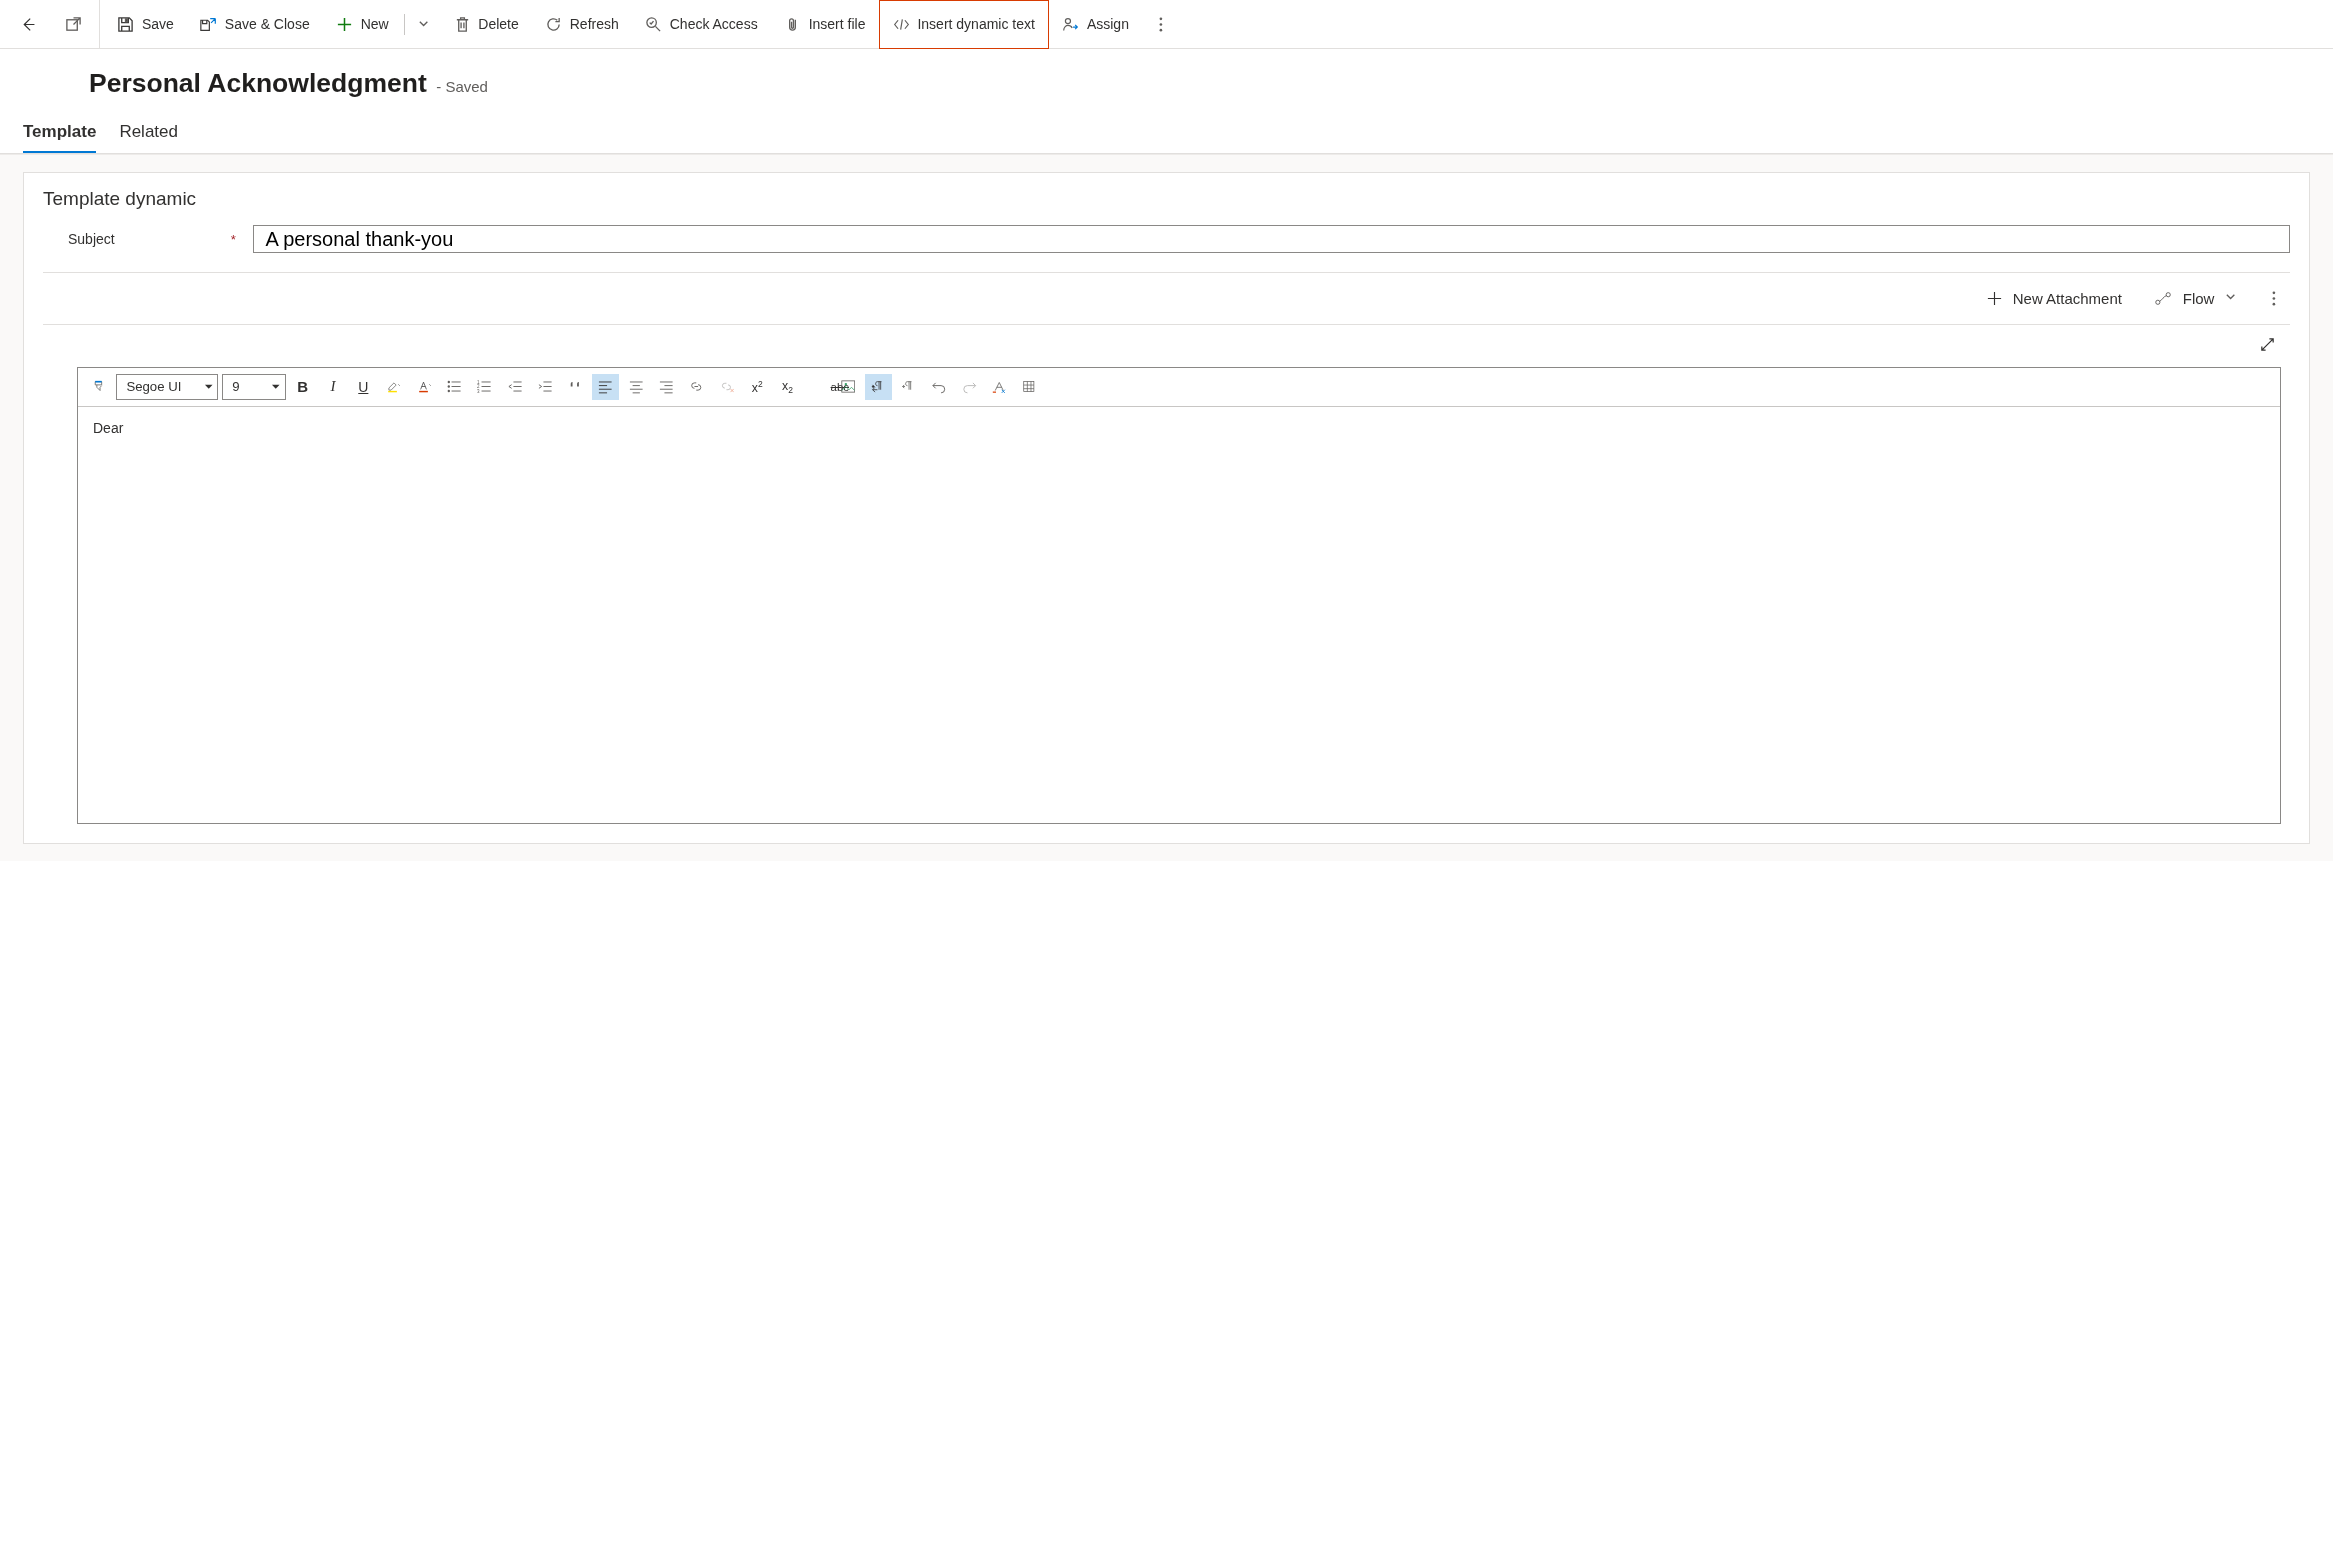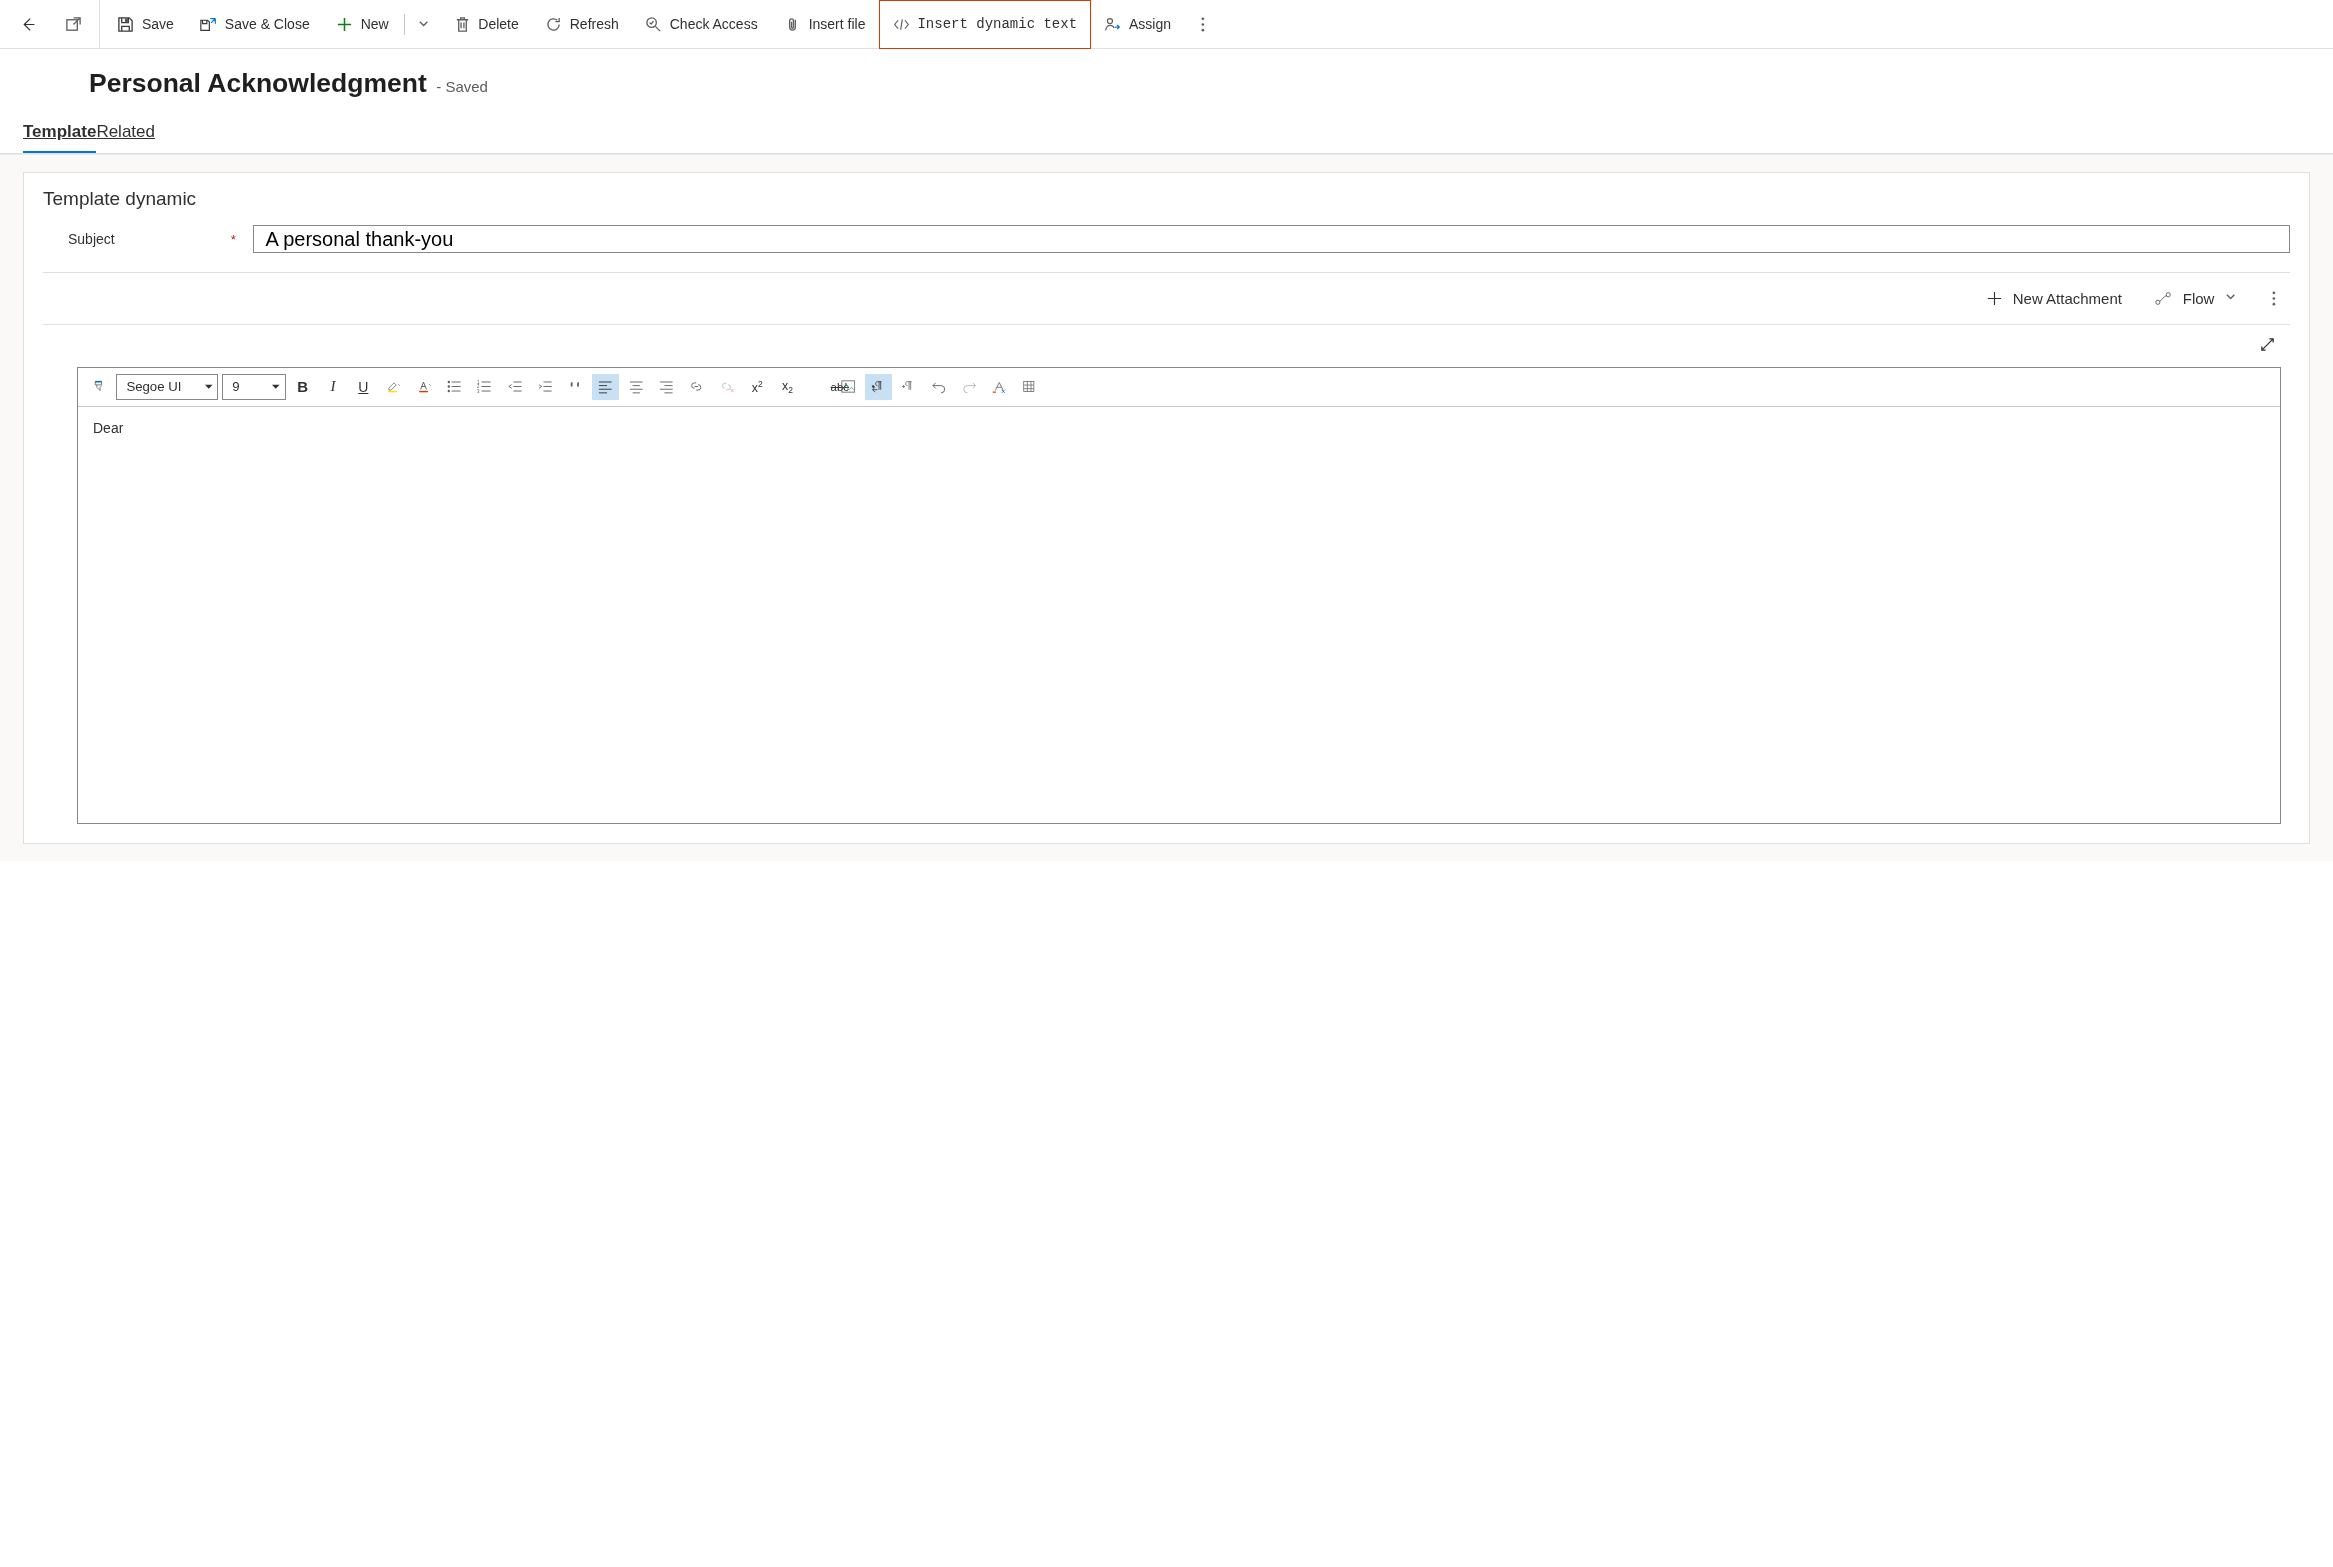--- a/index.html
+++ b/index.html
@@ -17,31 +17,31 @@
   .cmd-btn {
     display: flex; align-items: center; gap: 7.6px;
     padding: 0 13.2px; height: 49px;
     cursor: pointer; background: transparent;
     border: none; font-size: 14px; color: #323130;
     white-space: nowrap;
   }
   .cmd-btn .icon { width: 17px; height: 17px; display:flex; align-items:center; justify-content:center; fill:none; stroke:#605e5c; stroke-width:1.4; }
   .cmd-sep { width:0.9px; height:21px; background:#c8c6c4; margin:0 1.9px; }
   .cmd-chevbox { width:34px; height:49px; display:flex; align-items:center; justify-content:center; cursor:pointer; }
-  .highlight-box { border: 1.9px solid #d83b01; font-family: Liberation Mono, monospace; }
+  .highlight-box { border: 1.9px solid #d83b01; }
   .overflow-btn { width:38px; display:flex; align-items:center; justify-content:center; height:49px; cursor:pointer;}
 
   .page-body { padding: 9.5px 0 0 0; }
   .header-block { padding: 9.5px 23px 5.7px 89px; }
   .title-row { display:flex; align-items:baseline; gap:9.5px; }
   .title-row h1 { margin:0; font-size:26.5px; font-weight:600; color:#201f1e; }
   .saved-tag { font-size:15px; color:#605e5c; }
   .subtitle { font-size:15px; color:#323130; margin-top:3.8px; }
 
-  .tabs { display:flex; padding: 17px 23px 0 23px; border-bottom:0.9px solid #e1dfdd;text-decoration:underline; }
+  .tabs { display:flex; gap:23px; padding: 17px 23px 0 23px; border-bottom:0.9px solid #e1dfdd; }
   .tab { font-size:17px; color:#323130; padding:0 0 9.5px 0; cursor:pointer; border-bottom:2.8px solid transparent; }
   .tab.active { font-weight:600; border-bottom:2.8px solid #0078d4; }
 
   .content-area { padding: 17px 23px; background:#faf9f8; border-top:0.9px solid #edebe9;}
   .editor-card { background:#fff; border:0.9px solid #e1dfdd; padding:0;}
   .section-title { font-size:19px; font-weight:400; padding:15px 19px 7.6px 19px; color:#323130; }
   .subject-row { display:flex; align-items:center; padding:7.6px 19px 19px 44px; gap:0;}
   .subject-label-wrap { width:185px; display:flex; align-items:center; gap:5.7px;}
   .subject-label { font-size:14px; color:#323130; }
   .req { color:#a4262c; font-size:13.2px; margin-left:auto; margin-right:17px;}

